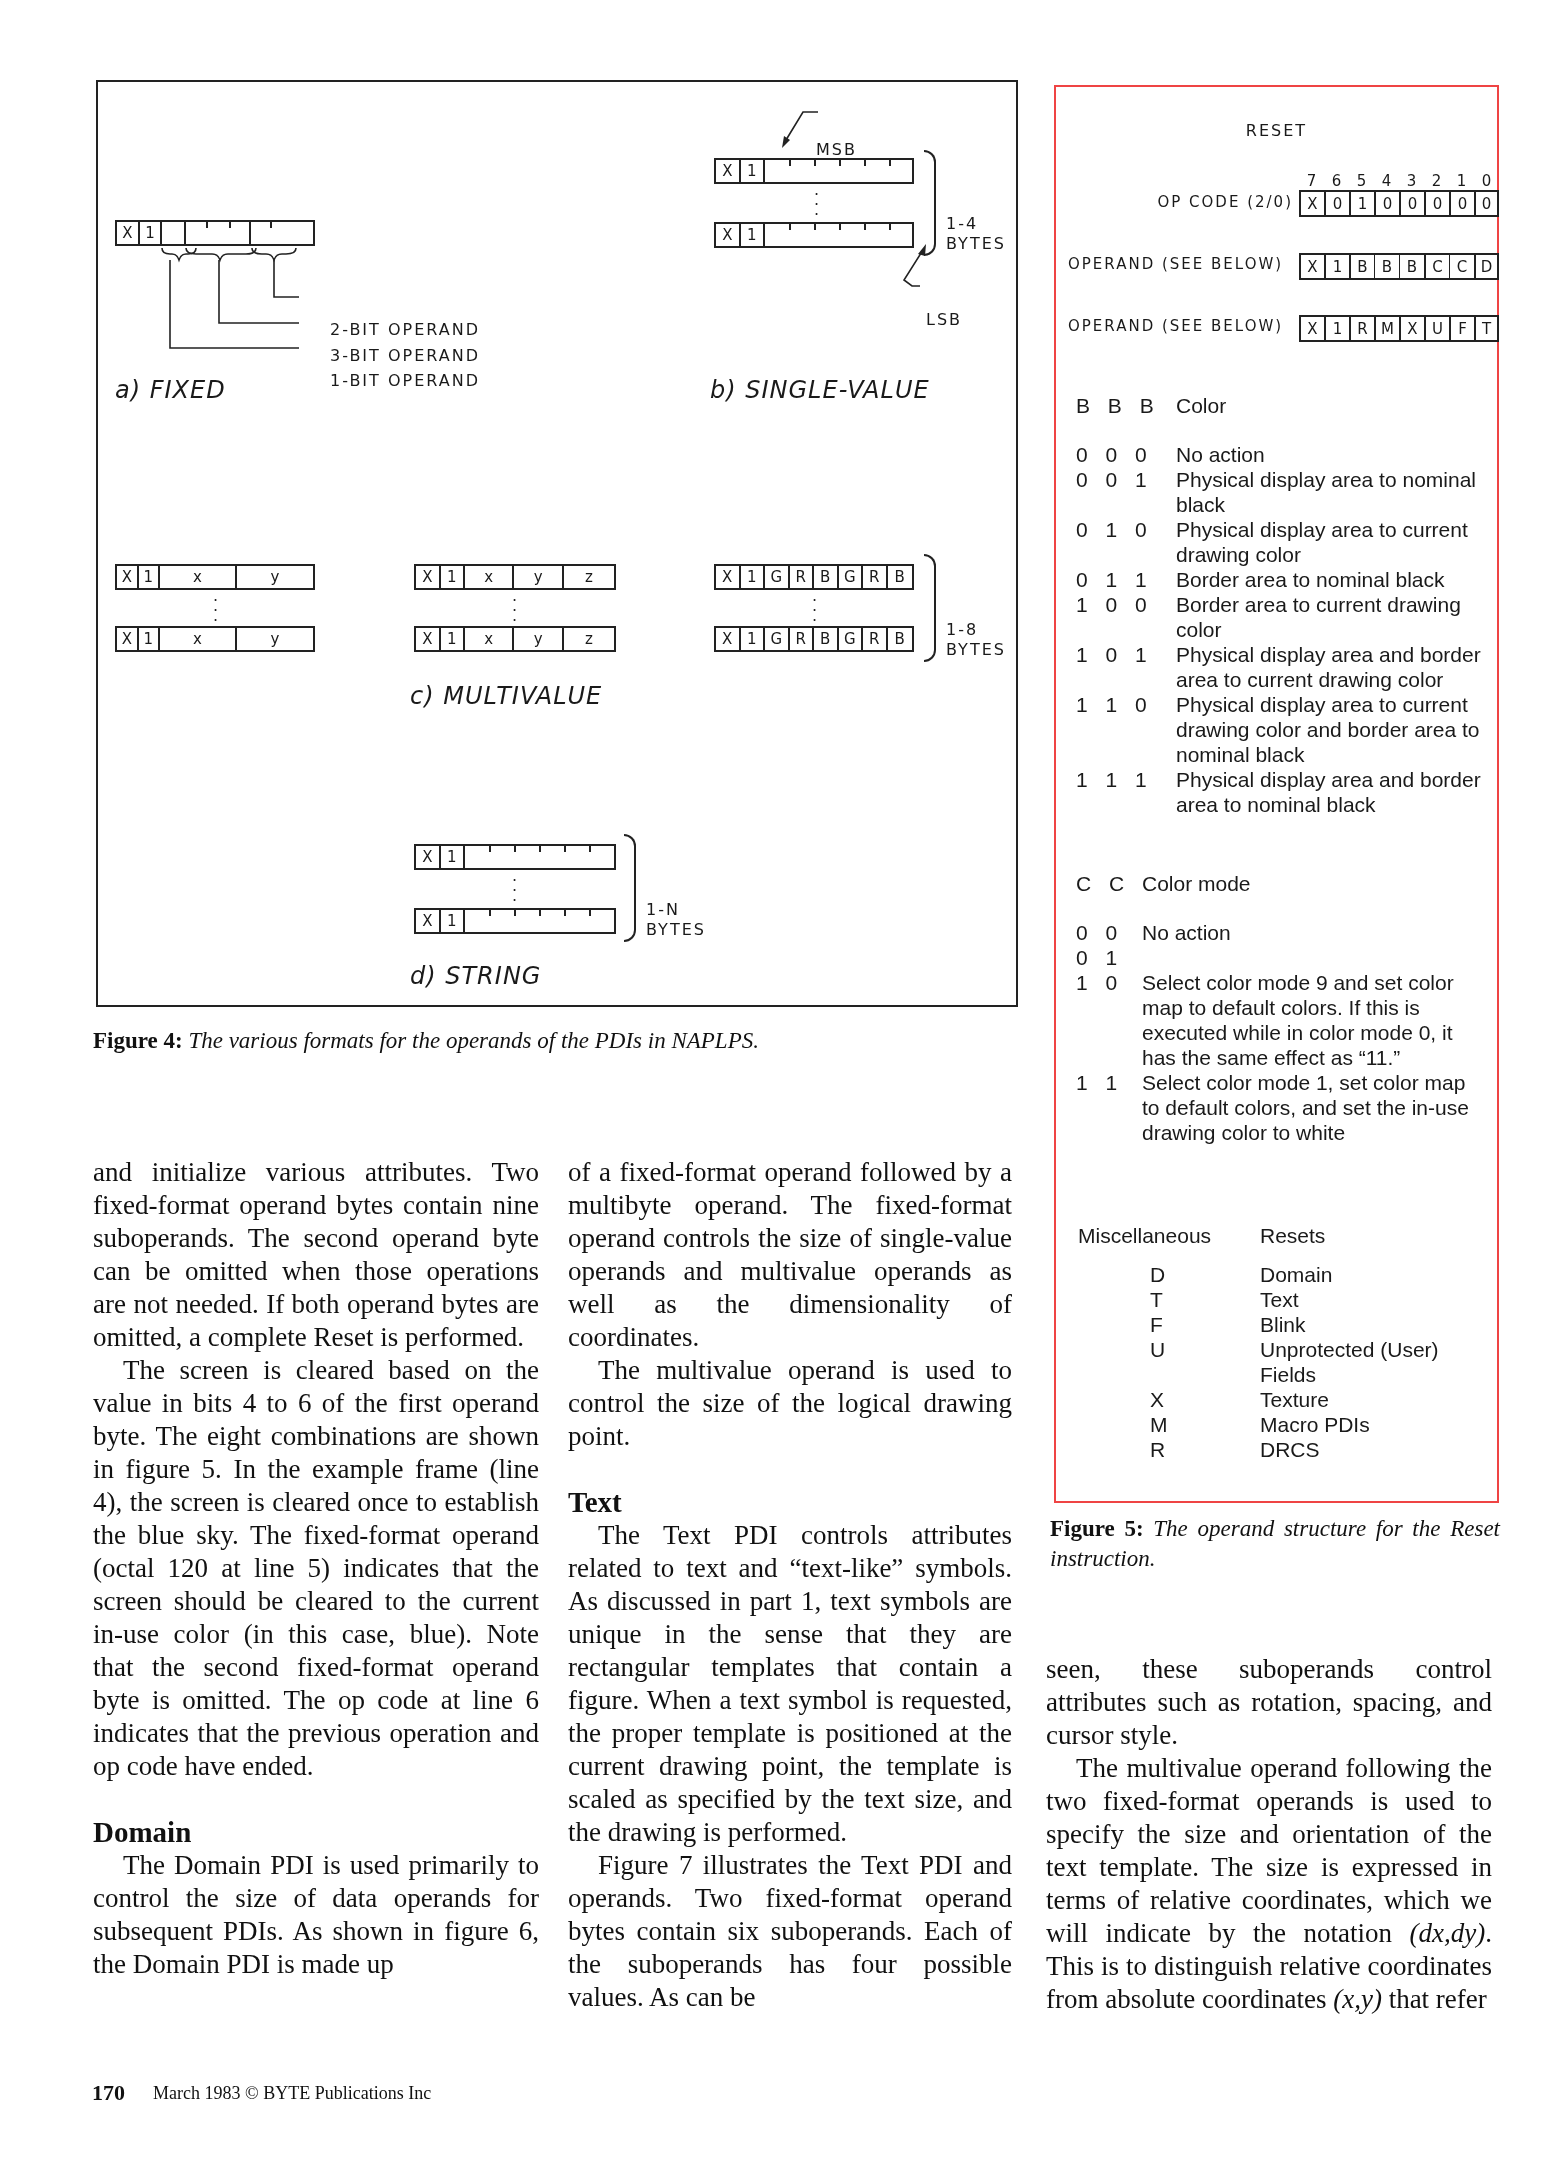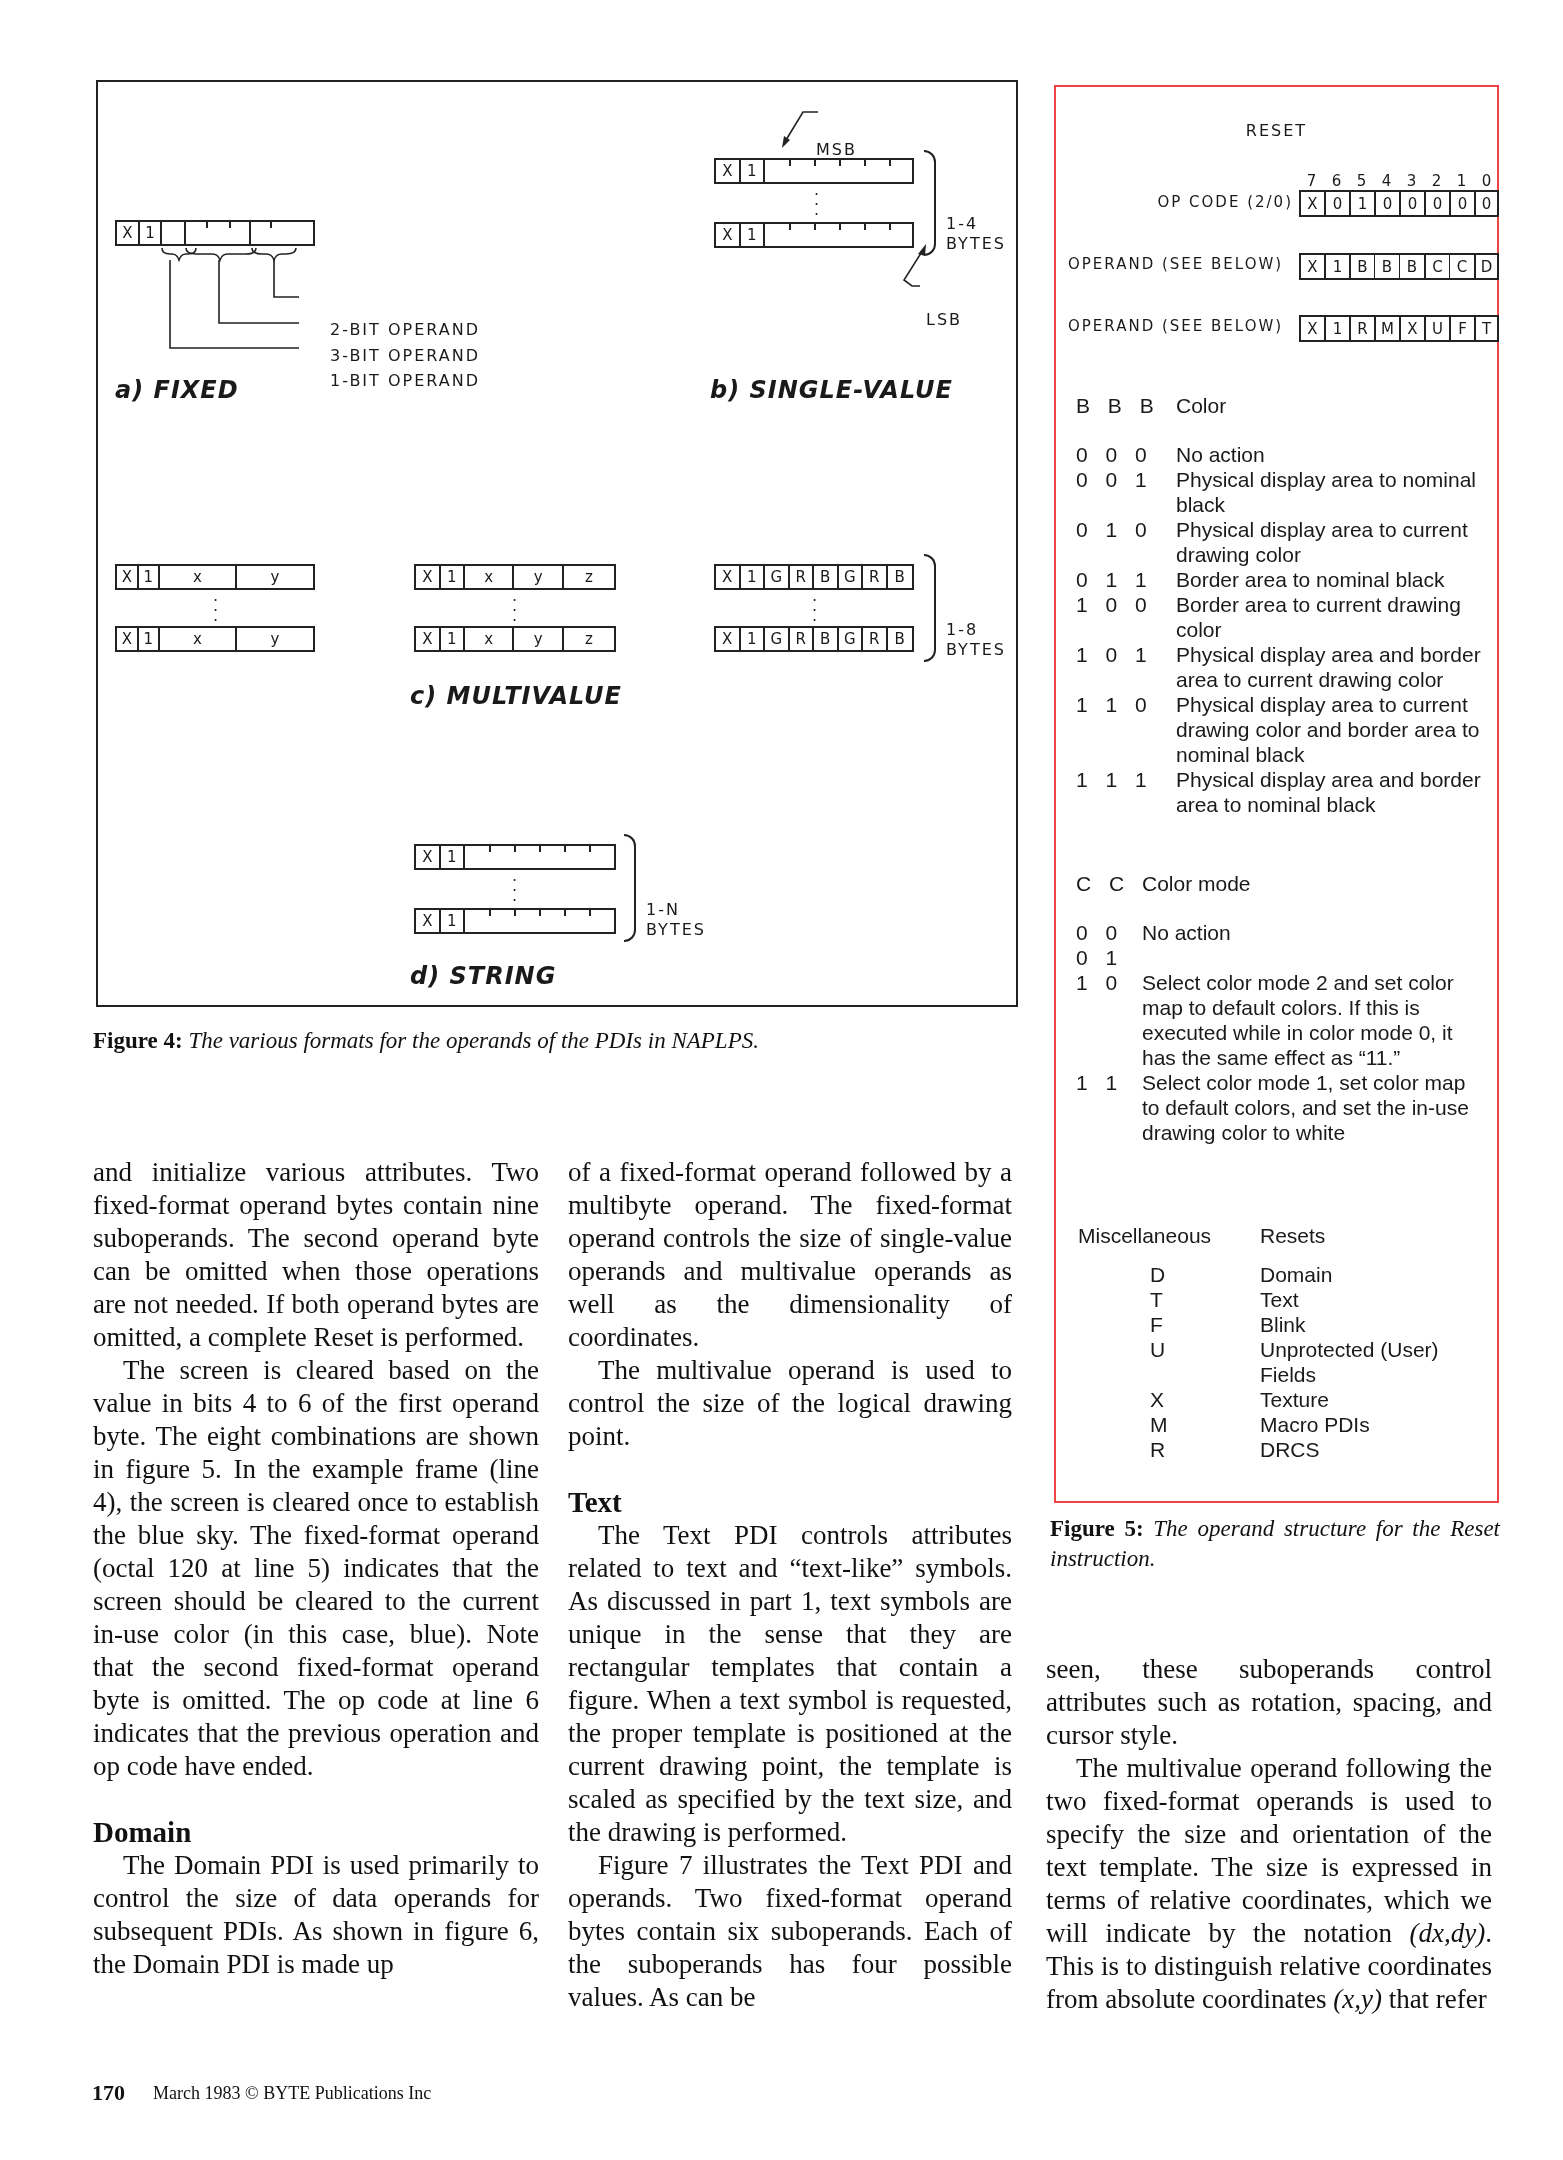--- a/index.html
+++ b/index.html
@@ -2,21 +2,21 @@
 <html><head>
 <meta charset="utf-8">
 <style>
   html, body { margin:0; padding:0; background:#ffffff; }
   body { width:1563px; height:2160px; position:relative; overflow:hidden; color:#1a1a1a; }
   .abs { position:absolute; }
 
   
   #fig4 { left:96px; top:80px; width:922px; height:927px; border:2px solid #222; box-sizing:border-box; }
   .diag-label { font-family:"DejaVu Sans", sans-serif; font-size:16px; letter-spacing:2px; color:#1a1a1a; white-space:nowrap;margin-top:32px; }
-  .diag-caption { font-family:"DejaVu Sans", sans-serif; font-style:italic; font-size:24px; letter-spacing:1px; color:#1a1a1a; white-space:nowrap;font-weight:bold; }
+  .diag-caption { font-family:"DejaVu Sans", sans-serif; font-style:italic; font-size:24px; letter-spacing:1px; color:#1a1a1a; white-space:nowrap; }
   .cellrow { position:absolute; display:flex; height:26px; border:2px solid #222; box-sizing:border-box; background:#fff; }
   .cell { border-right:2px solid #222; box-sizing:border-box; display:flex; align-items:center; justify-content:center; font-family:"DejaVu Sans", sans-serif; font-size:15px; color:#1a1a1a; position:relative; }
   .cell:last-child { border-right:none; }
   .tick { position:absolute; top:0; width:2px; height:6px; background:#222; }
   .vdots { position:absolute; width:4px; font-family:"DejaVu Sans", sans-serif; font-size:16px; line-height:10px; color:#222; }
   .brace { position:absolute; border:2px solid #222; border-left:none; border-radius:0 14px 14px 0; box-sizing:border-box; }
 
   
   #fig5 { left:1054px; top:85px; width:445px; height:1418px; border:2px solid #ef4444; box-sizing:border-box;padding-left:36px; }
   .f5row { position:absolute; display:flex; height:27px; }
@@ -302,21 +302,21 @@
     </div>
     <div class="row">
         <span class="k" style="width:66px;">0 0</span>
         <span class="v">No action</span>
       </div>
     <div class="row">
         <span class="k" style="width:66px;">0 1</span>
       </div>
     <div class="row">
         <span class="k" style="width:66px;">1 0</span>
-        <span class="v">Select color mode 2 and set color map to default colors. If this is executed while in color mode 0, it has the same effect as “11.”</span>
+        <span class="v">Select color mode 9 and set color map to default colors. If this is executed while in color mode 0, it has the same effect as “11.”</span>
       </div>
     <div class="row">
         <span class="k" style="width:66px;">1 1</span>
         <span class="v">Select color mode 1, set color map to default colors, and set the in-use drawing color to white</span>
       </div>
   </div>
 
   <div class="tbl" style="left:22px; top:1136px; width:410px;">
     <div class="row" style="margin-bottom:14px;">
       <span style="width:182px; flex:none;">Miscellaneous</span>

